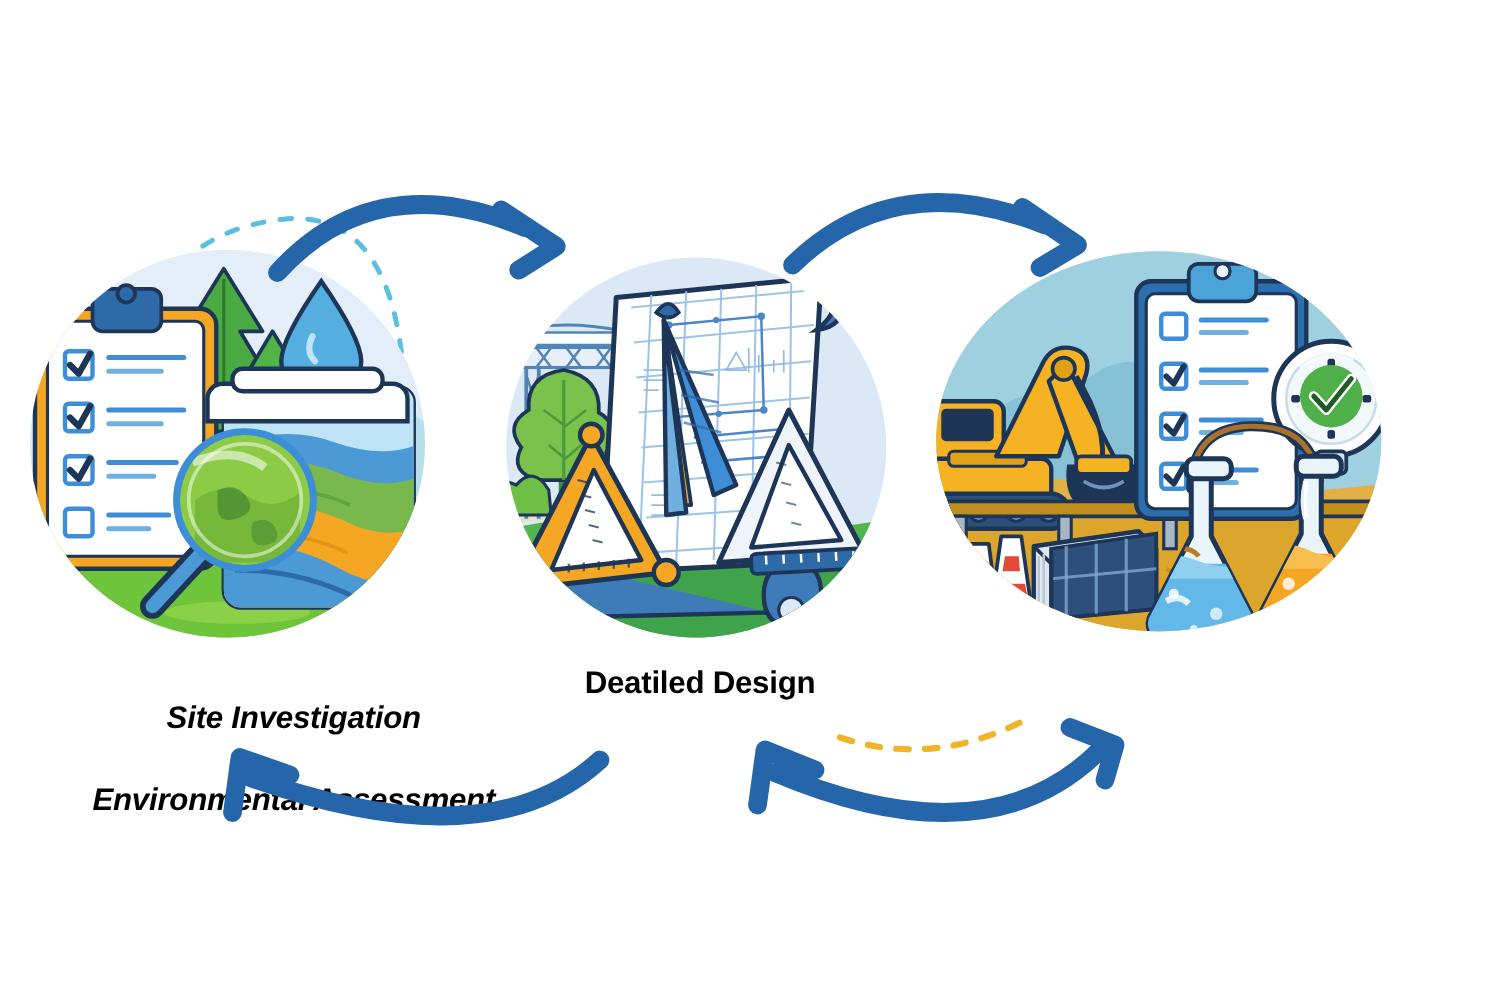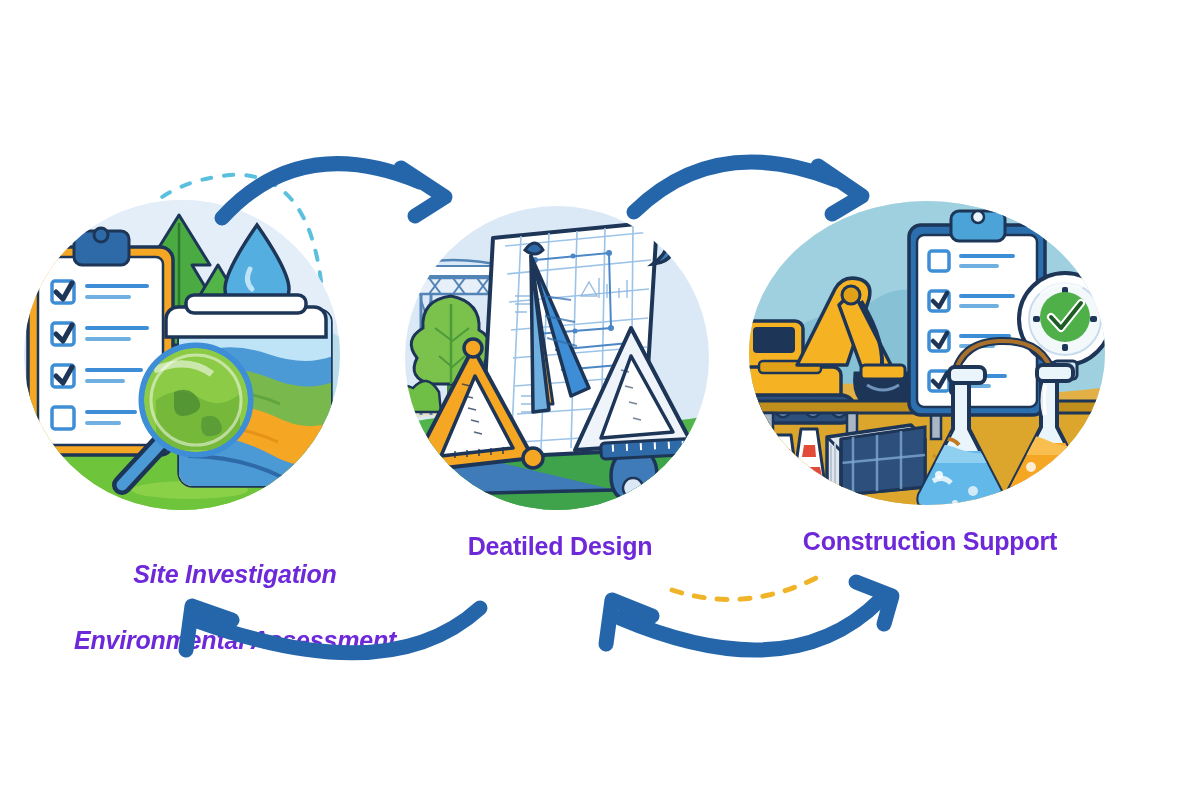--- a/index.html
+++ b/index.html
@@ -5,21 +5,21 @@
 <style>
   html,body{margin:0;padding:0;}
   body{
     width:1200px;height:800px;overflow:hidden;background:#ffffff;
     font-family:"Liberation Sans","DejaVu Sans",sans-serif;
   }
   #canvas{position:relative;width:1200px;height:800px;background:#ffffff;}
   .stage{position:absolute;}
   .stage-art{position:absolute;left:0;top:0;}
   .stage-label{
-    position:absolute;text-align:center;color:#6d28d9;
+    position:absolute;text-align:center;color:#000000;
     font-weight:bold;font-size:25px;line-height:33px;letter-spacing:-0.2px;
     white-space:pre-line;
   }
   #stage1{left:10px;top:195px;width:350px;height:330px;font-style:italic;}
   #stage2{left:385px;top:200px;width:350px;height:325px;}
   #stage3{left:735px;top:195px;width:390px;height:330px;}
   #label1{left:-5px;top:330px;width:460px;}
   #label2{left:-5px;top:330px;width:360px;}
   #label3{left:0px;top:330px;width:390px;}
   .arrows{position:absolute;left:0;top:0;width:1200px;height:800px;pointer-events:none;}
@@ -442,21 +442,20 @@
             <circle cx="26" cy="124" r="5" fill="#ffffff" opacity="0.8"></circle>
             <circle cx="58" cy="142" r="4" fill="#ffffff" opacity="0.75"></circle>
             <circle cx="40" cy="160" r="4" fill="#ffffff" opacity="0.6"></circle>
             <circle cx="66" cy="116" r="3" fill="#ffffff" opacity="0.7"></circle>
           </g>
           <rect x="32" y="22" width="36" height="16" rx="6" fill="#eaf5fb" stroke="#1d3557" stroke-width="4"></rect>
           <path d="M40 42 q-4 16 0 30" stroke="#ffffff" stroke-width="5" fill="none" opacity="0.9"></path>
         </g>
       </g>
     </svg>
-    <div class="stage-label" id="label3">Construction Support</div>
   </div>
 
   <svg class="arrows" viewBox="0 0 1200 800" width="1200" height="800">
 
     <g>
       <path d="M222 218 Q300 132 420 182" fill="none" stroke="#2566ab" stroke-width="15" stroke-linecap="round"></path>
       <path d="M401 168 L445 197 L415 216" fill="none" stroke="#2566ab" stroke-width="15" stroke-linecap="round" stroke-linejoin="round"></path>
     </g>
 
     <g>

